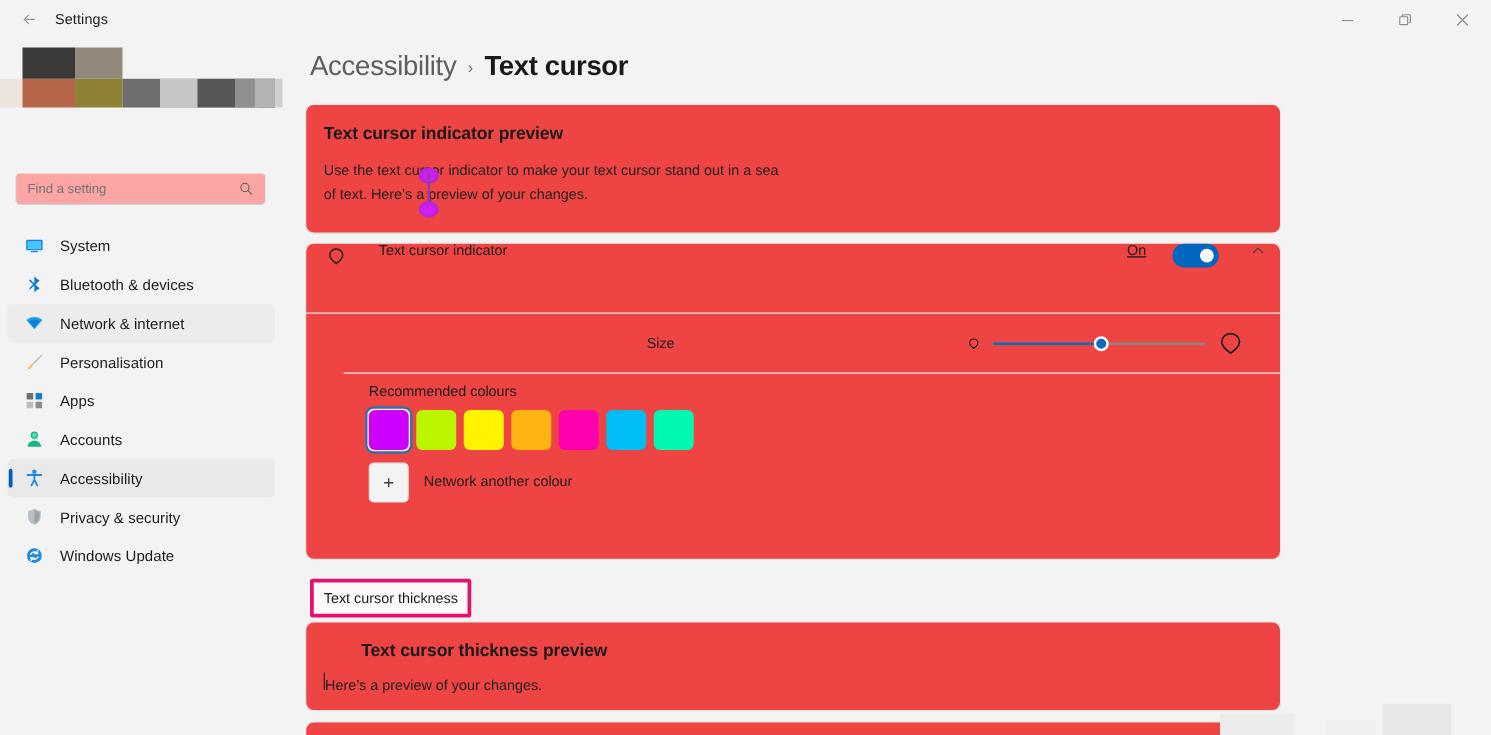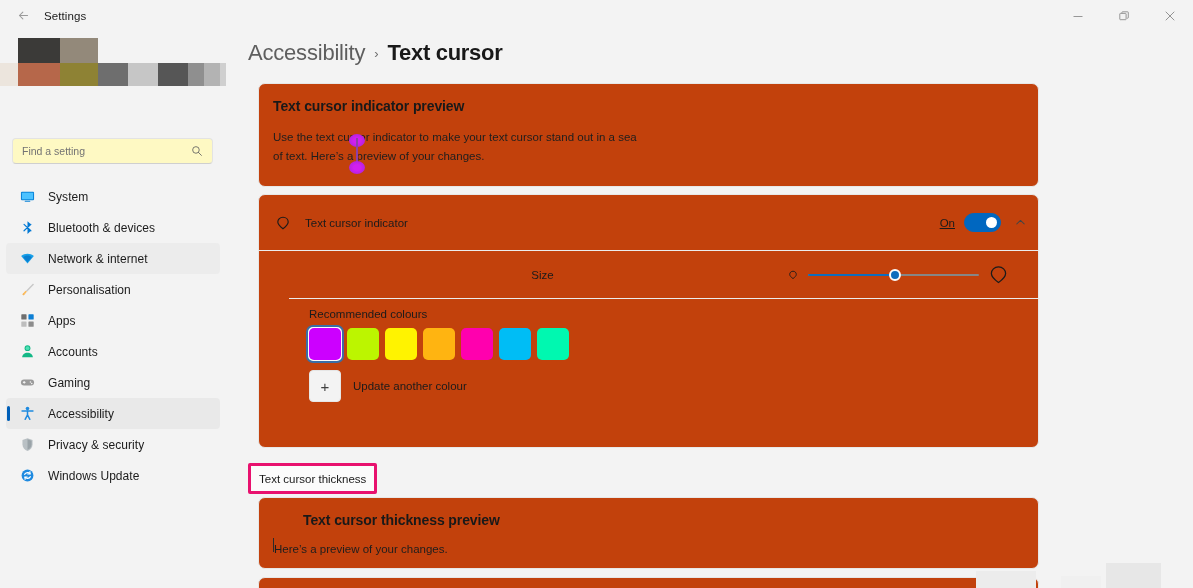--- a/index.html
+++ b/index.html
@@ -52,21 +52,21 @@
   }
   .profile-mosaic {
     position: absolute; left: 0; top: 7px;
     width: 215px; height: 48px;
   }
   .mz { position: absolute; }
 
   .searchwrap {
     position: absolute; left: 12px; top: 107px;
     width: 201px; height: 26px;
-    background: #fef9c3;
+    background: #fca5a5;
     border: 1px solid #e3e3e3;
     border-bottom: 1px solid #cfcfcf;
     border-radius: 4px;
     display: flex; align-items: center;
   }
   .searchwrap input {
     flex: 1; border: 0; outline: 0; background: transparent;
     font-family: "Liberation Sans", sans-serif;
     font-size: 10.5px; color: #5c5c5c;
     padding: 0 6px 0 9px;
@@ -109,23 +109,23 @@
   }
   .breadcrumb {
     position: absolute; left: 22px; top: 9px;
     display: flex; align-items: baseline; gap: 9px;
   }
   .crumb-root { font-size: 22px; color: #5e5e5e; letter-spacing: -.2px; }
   .crumb-sep  { font-size: 13px; color: #6d6d6d; position: relative; top: -2px; }
   .crumb-leaf { font-size: 22px; color: #191919; font-weight: bold; letter-spacing: -.3px; }
 
   .card {
-    position: absolute; left: 32px;
+    position: absolute; left: 18px;
     width: 781px;
-    background: #c2410c;
+    background: #ef4444;
     border: 1px solid #e7e7e7;
     border-radius: 7px;
   }
   .card-preview { top: 52px; height: 104px; }
   .card-indicator { top: 163px; height: 254px; }
   .card-thickness-preview { top: 466px; height: 72px; }
   .card-thickness-row { top: 546px; height: 48px; }
 
   .card-h {
     font-size: 14px; font-weight: bold; color: #191919;
@@ -153,22 +153,23 @@
     border-radius: 50%;
     filter: blur(.4px);
   }
   .ci-top { top: 0px; }
   .ci-bot { top: 27px; }
 
   
   .trow {
     position: absolute; left: 0; top: 0;
     width: 781px; height: 56px;
-    display: flex; align-items: center;
+    display: flex; 
     border-bottom: 1px solid #ececec;
+    gap: 12px;
   }
   .trow-ico {
     width: 20px; height: 20px; margin-left: 14px; margin-right: 12px;
     display: flex; align-items: center; justify-content: center;
   }
   .trow-label { font-size: 11.5px; color: #1b1b1b; flex: 1; }
   .toggle-on-text { font-size: 11.5px; color: #1b1b1b; margin-right: 9px; text-decoration: underline; }
   .toggle {
     width: 37px; height: 19px;
     background: #0067c0; border-radius: 10px;
@@ -401,33 +402,20 @@
           <svg viewBox="0 0 16 16">
               <circle cx="8" cy="4.4" r="3.1" fill="#13b886"></circle>
               <path d="M2.3 14.2c0-3.1 2.6-5 5.7-5s5.7 1.9 5.7 5H2.3z" fill="#13b886"></path>
               <circle cx="8" cy="4.4" r="2" fill="#4de0b4"></circle>
             </svg>
         </span>
         <span class="nav-label">Accounts</span>
       </div>
 
 
-      <div class="navitem">
-
-        <span class="nav-ico">
-          <svg viewBox="0 0 16 16">
-              <rect x="1" y="4.8" width="14" height="6.4" rx="3.2" fill="#9a9a9a"></rect>
-              <rect x="3" y="7.3" width="3" height="1.1" rx=".5" fill="#f2f2f2"></rect>
-              <rect x="3.95" y="6.35" width="1.1" height="3" rx=".5" fill="#f2f2f2"></rect>
-              <circle cx="11.1" cy="7.5" r=".85" fill="#f2f2f2"></circle>
-              <circle cx="12.5" cy="9" r=".85" fill="#f2f2f2"></circle>
-            </svg>
-        </span>
-        <span class="nav-label">Gaming</span>
-      </div>
 
       <div class="navitem selected">
         <span class="pill" style="background: rgb(0, 95, 184);"></span>
         <span class="nav-ico">
           <svg viewBox="0 0 16 16">
               <circle cx="8" cy="2.6" r="1.9" fill="#1e8ae0"></circle>
               <path d="M2.2 5.3h11.6" stroke="#1e8ae0" stroke-width="1.6" stroke-linecap="round"></path>
               <path d="M8 5.3v4.2M8 9.5l-2.5 4.7M8 9.5l2.5 4.7" stroke="#1e8ae0" stroke-width="1.6" fill="none" stroke-linecap="round"></path>
             </svg>
         </span>
@@ -542,21 +530,21 @@
             </span>
             <span class="swatch-outer">
               <span class="swatch" style="background: rgb(0, 189, 245);"></span>
             </span>
             <span class="swatch-outer">
               <span class="swatch" style="background: rgb(0, 248, 176);"></span>
             </span>
           </div>
         <div class="choose-row">
           <span class="plus-box">+</span>
-          <span class="choose-label">Update another colour</span>
+          <span class="choose-label">Network another colour</span>
         </div>
       </div>
     </div>
 
     <div class="section-head">
       <span class="annot-box" style="border-color: rgb(232, 17, 110);">
         <span class="sh-text">Text cursor thickness</span>
       </span>
     </div>
 

